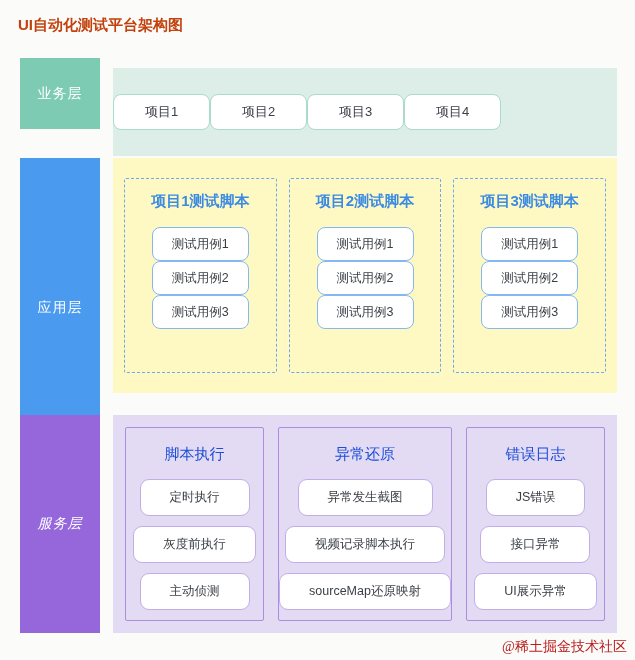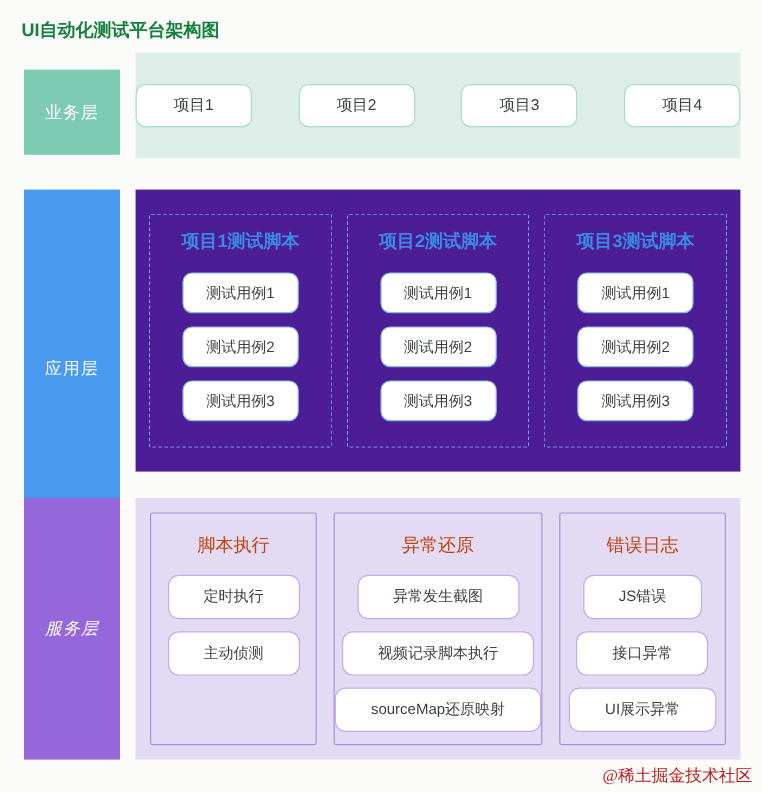--- a/index.html
+++ b/index.html
@@ -3,72 +3,72 @@
 <meta charset="utf-8">
 <style>
   html,body { margin:0; padding:0; background:#fbfbfa; }
   .canvas {
     position:relative; width:635px; height:660px;
     background:#fbfbfa; overflow:hidden;
     font-family:"Liberation Sans", sans-serif;
   }
   .page-title {
     position:absolute; left:18px; top:16px;
-    font-size:15px; font-weight:600; color:#15803d;
+    font-size:15px; font-weight:600; color:#c2410c;
   }
   
   .layer-label {
     position:absolute; left:20px; width:80px;
     display:flex; align-items:center; justify-content:center;
     color:#ffffff; font-size:14px; letter-spacing:1px;
   }
   .label-business { top:58px; height:71px; background:#7ecbb4; }
   .label-app      { top:158px; height:299px; background:#4a9af0; }
   .label-service  { top:415px; height:218px; background:#9567db;font-style:italic; }
   
   .band { position:absolute; left:113px; width:504px; box-sizing:border-box; }
   .band-business {
-    top:44px; height:88px; background:#dceee7;
-    display:flex; align-items:center; justify-content:space-between;
+    top:68px; height:88px; background:#dceee7;
+    display:flex; align-items:center; justify-content:flex-start;
   }
   .band-app {
-    top:158px; height:235px; background:#4c1d95;
+    top:158px; height:235px; background:#fef9c3;
     display:flex; gap:12px; padding:20px 11px; 
   }
   .band-service {
     top:415px; height:218px; background:#e3daf3;
     display:flex; gap:14px; padding:12px 12px;
   }
   
   .wbox {
     background:#ffffff; border-radius:8px;
     display:flex; align-items:center; justify-content:center;
     font-size:12.5px; color:#3a3f45; box-sizing:border-box;
   }
   .project-box { width:97px; height:36px; border:1px solid #a9dccb; font-size:13px; }
-  .case-box    { width:97px; height:34px; border:1px solid #85b8f0; margin-bottom:11px; }
+  .case-box    { width:97px; height:34px; border:1px solid #85b8f0; }
   .srv-box     { min-width:96px; height:37px; padding:0 29px; white-space:nowrap;
                  border:1px solid #c3ade8; border-radius:9px; margin-bottom:10px; }
   
   .dash-group {
     flex:1; border:1.5px dashed #6fa8ef; border-radius:2px;
     display:flex; flex-direction:column; align-items:center;
     padding-top:13px; box-sizing:border-box;
   }
   .dash-title {
     font-size:15px; font-weight:600; color:#3b8be4; margin-bottom:16px;
   }
   
   .srv-group {
     flex:1; border:1px solid #a98fdc; border-radius:2px;
     display:flex; flex-direction:column; align-items:center;
     padding-top:17px; box-sizing:border-box;
   }
   .srv-title {
-    font-size:15px; font-weight:500; color:#c2410c; margin-bottom:15px;
+    font-size:15px; font-weight:500; color:#1d4ed8; margin-bottom:15px;
   }
   .watermark {
     position:absolute; right:8px; bottom:4px;
     font-family:"Liberation Serif", serif;
     font-size:14px; color:#b91c1c;
   }
 </style>
 </head>
 <body>
 
@@ -104,20 +104,21 @@
       <div class="wbox case-box">测试用例2</div>
       <div class="wbox case-box">测试用例3</div>
     </div>
   </div>
 
   <div class="layer-label label-service">服务层</div>
   <div class="band band-service">
     <div class="srv-group">
       <div class="srv-title">脚本执行</div>
       <div class="wbox srv-box">定时执行</div>
+      <div class="wbox srv-box">灰度前执行</div>
       <div class="wbox srv-box">主动侦测</div>
     </div>
     <div class="srv-group">
       <div class="srv-title">异常还原</div>
       <div class="wbox srv-box">异常发生截图</div>
       <div class="wbox srv-box">视频记录脚本执行</div>
       <div class="wbox srv-box">sourceMap还原映射</div>
     </div>
     <div class="srv-group">
       <div class="srv-title">错误日志</div>

